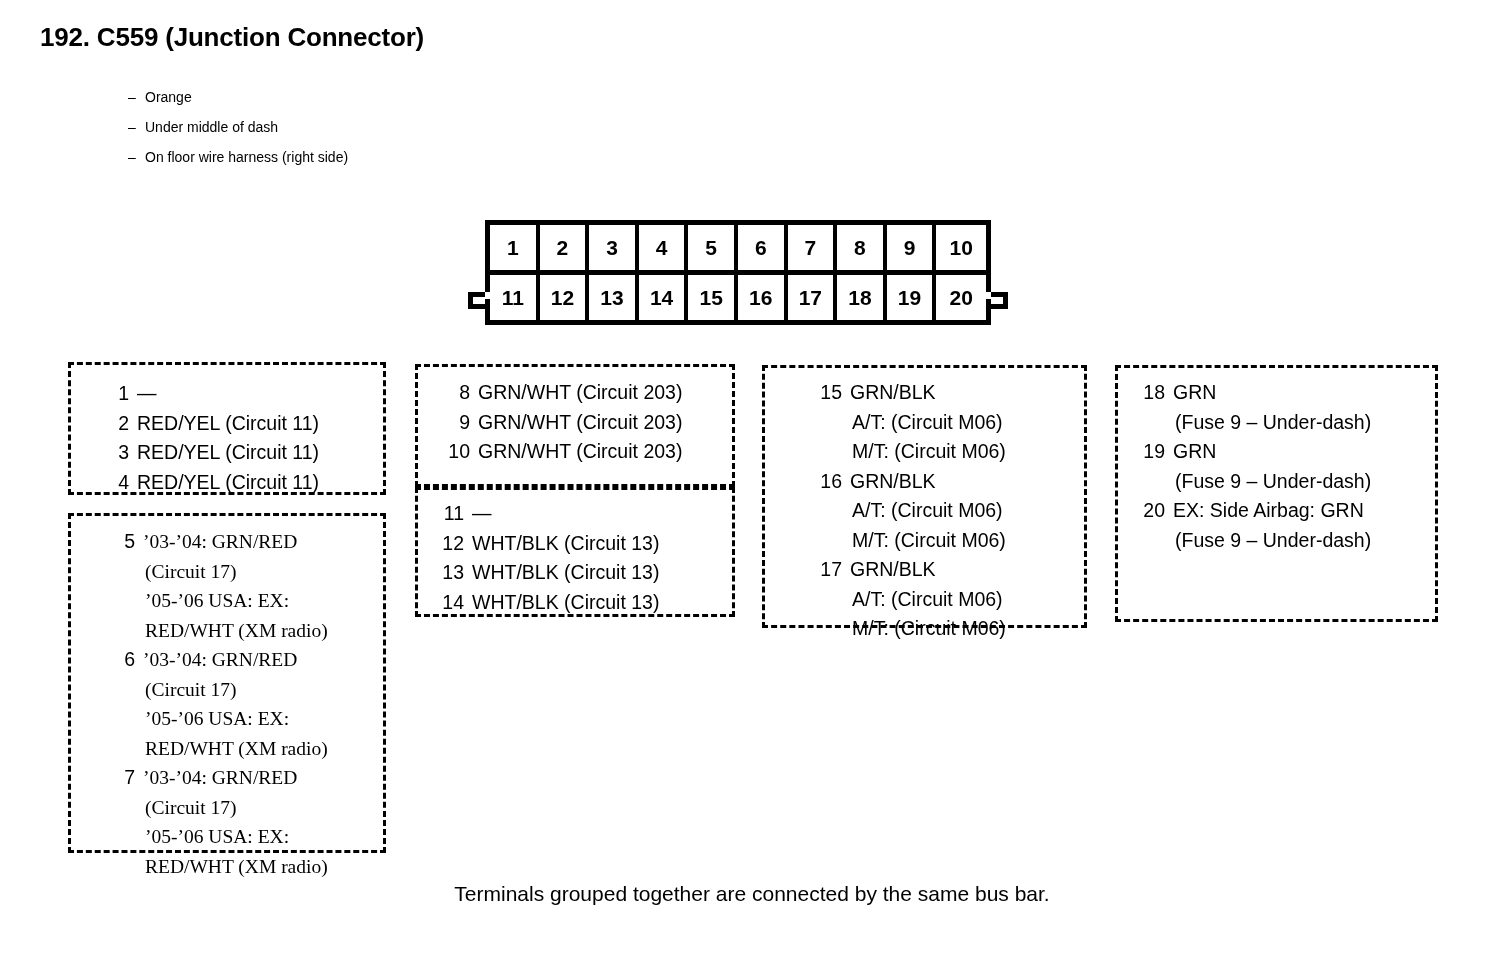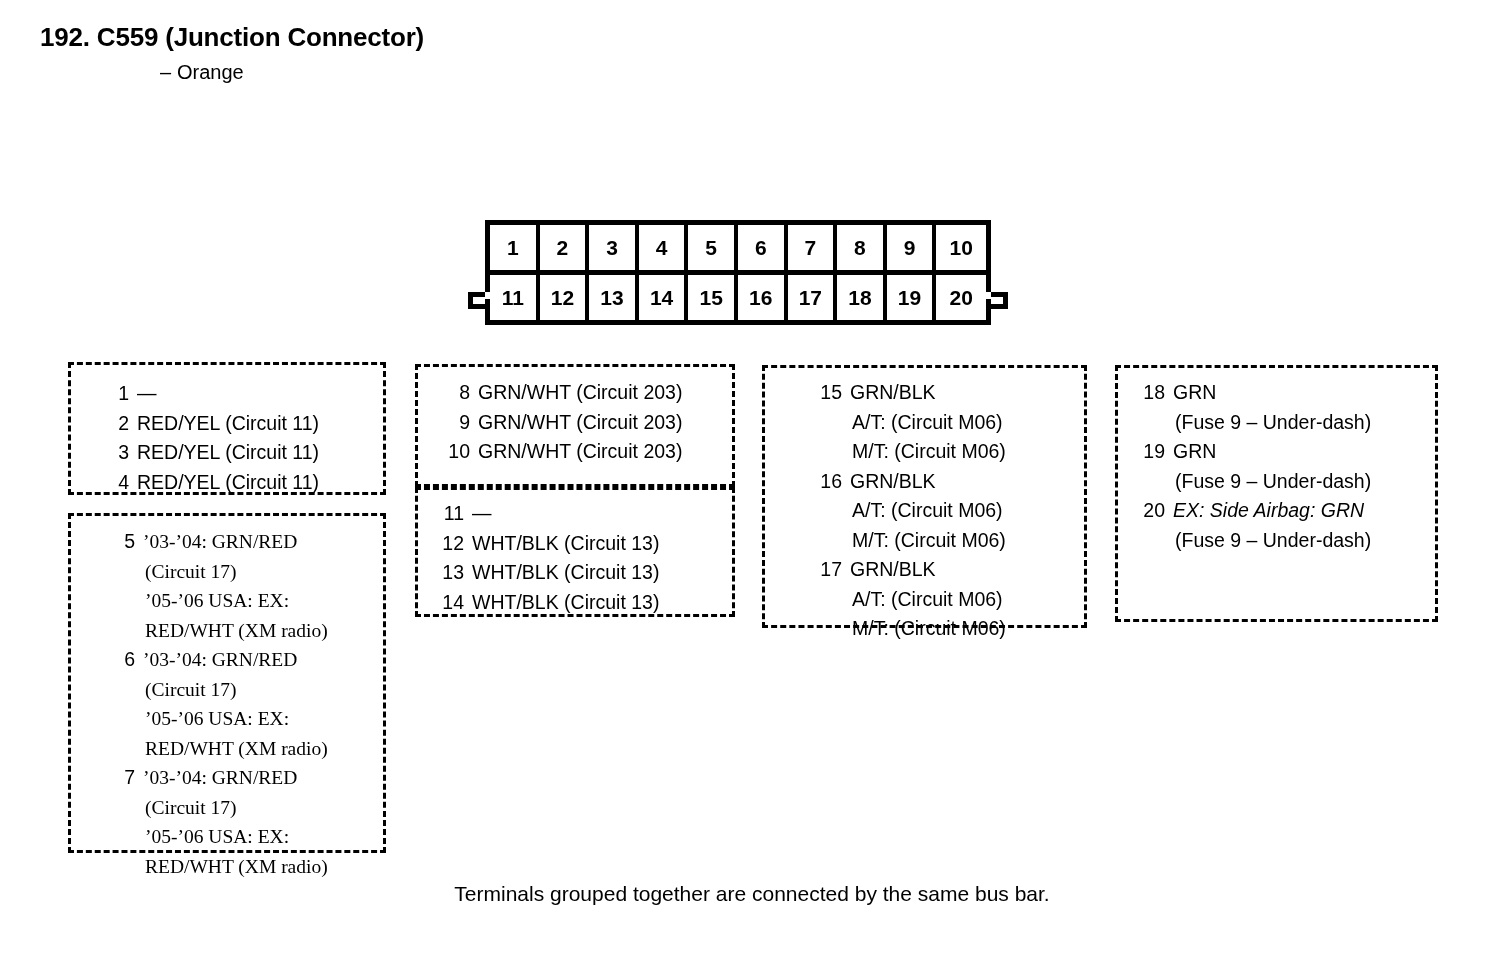--- a/index.html
+++ b/index.html
@@ -22,24 +22,23 @@
     left: 40px;
     top: 22px;
     font-size: 26px;
     font-weight: bold;
     letter-spacing: -0.2px;
     white-space: nowrap;
   }
   #subtitle-list {
     position: absolute;
     left: 128px;
-    top: 57px;
-    font-size: 20px;
+    top: 82px;
+    font-size: 14px;
     line-height: 30px;
-    margin-left: 32px;
   }
   #subtitle-list .sub-line {
     white-space: nowrap;
   }
   #subtitle-list .dash {
     display: inline-block;
     width: 17px;
   }
 
   
@@ -155,20 +154,22 @@
     font-size: 21px;
   }
 </style>
 </head>
 <body>
 
 <div id="page-title">192.  C559 (Junction Connector)</div>
 
 <div id="subtitle-list">
     <div class="sub-line"><span class="dash">–</span><span>Orange</span></div>
+    <div class="sub-line"><span class="dash">–</span><span>Under middle of dash</span></div>
+    <div class="sub-line"><span class="dash">–</span><span>On floor wire harness (right side)</span></div>
   </div>
 
 <div id="connector">
   <div class="tab-mask left"></div>
   <div class="tab-mask right"></div>
   <div class="conn-tab left"></div>
   <div class="conn-tab right"></div>
   <div class="conn-row top" id="conn-row-top">
       <div class="conn-cell">1</div>
       <div class="conn-cell">2</div>
@@ -344,20 +345,20 @@
       <div class="pin-entry">
         <span class="pin-num">19</span>
         <span class="pin-desc">
           <span class="sub" style="padding-left: 0px;">GRN</span>
           <span class="sub">(Fuse 9 – Under-dash)</span>
         </span>
       </div>
       <div class="pin-entry">
         <span class="pin-num">20</span>
         <span class="pin-desc">
-          <span class="sub" style="padding-left: 0px; font-style: italic;">EX: Side Airbag: GRN</span>
+          <span class="sub" style="padding-left: 0px;">EX: Side Airbag: GRN</span>
           <span class="sub">(Fuse 9 – Under-dash)</span>
         </span>
       </div>
     </div>
 </div>
 
 <div id="footer-note">Terminals grouped together are connected by the same bus bar.</div>
 
 </body></html>

